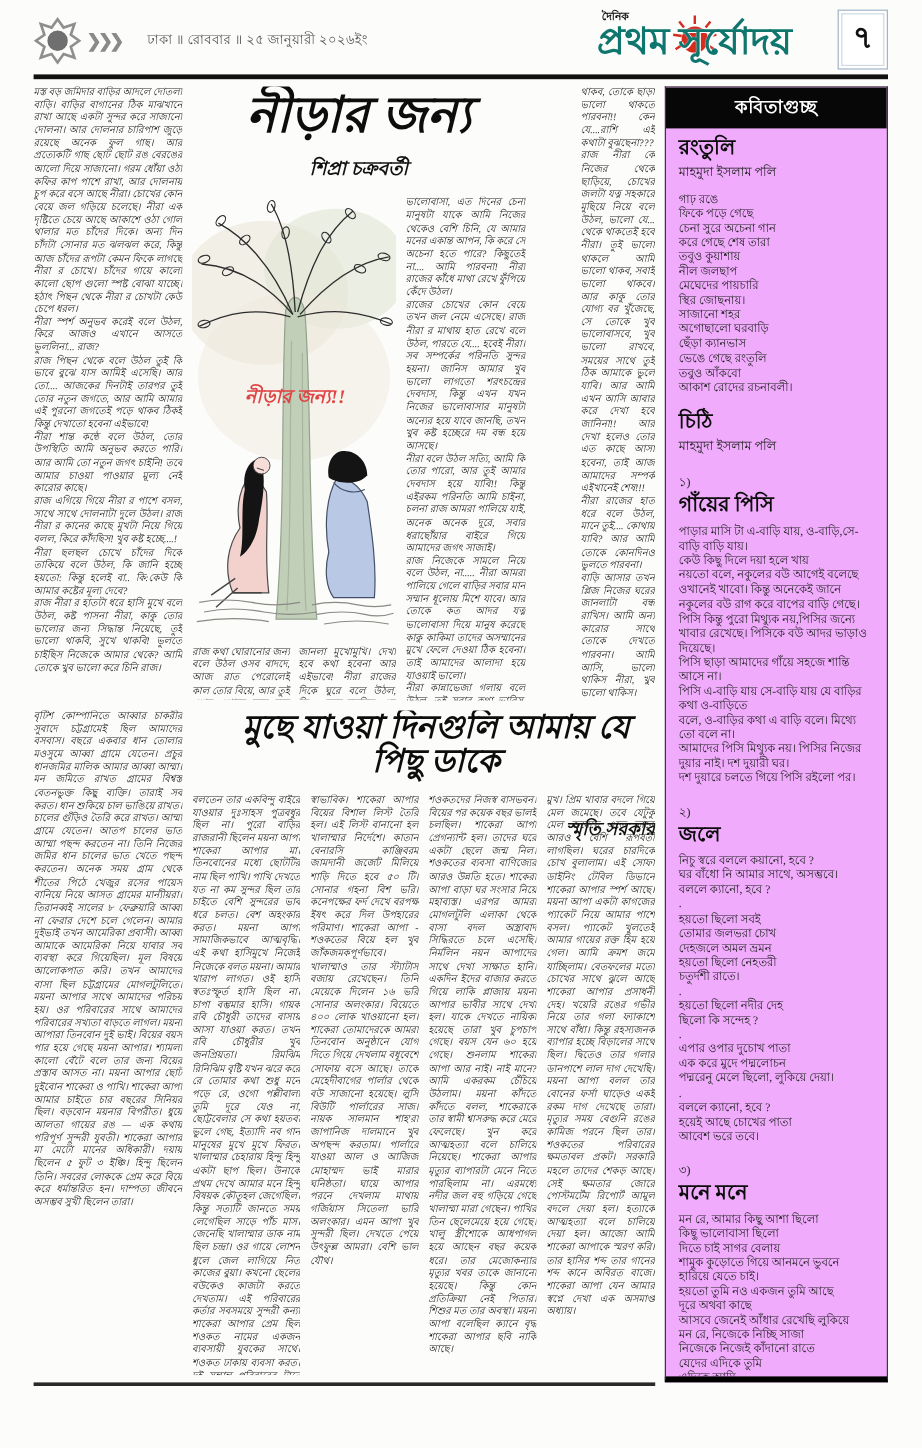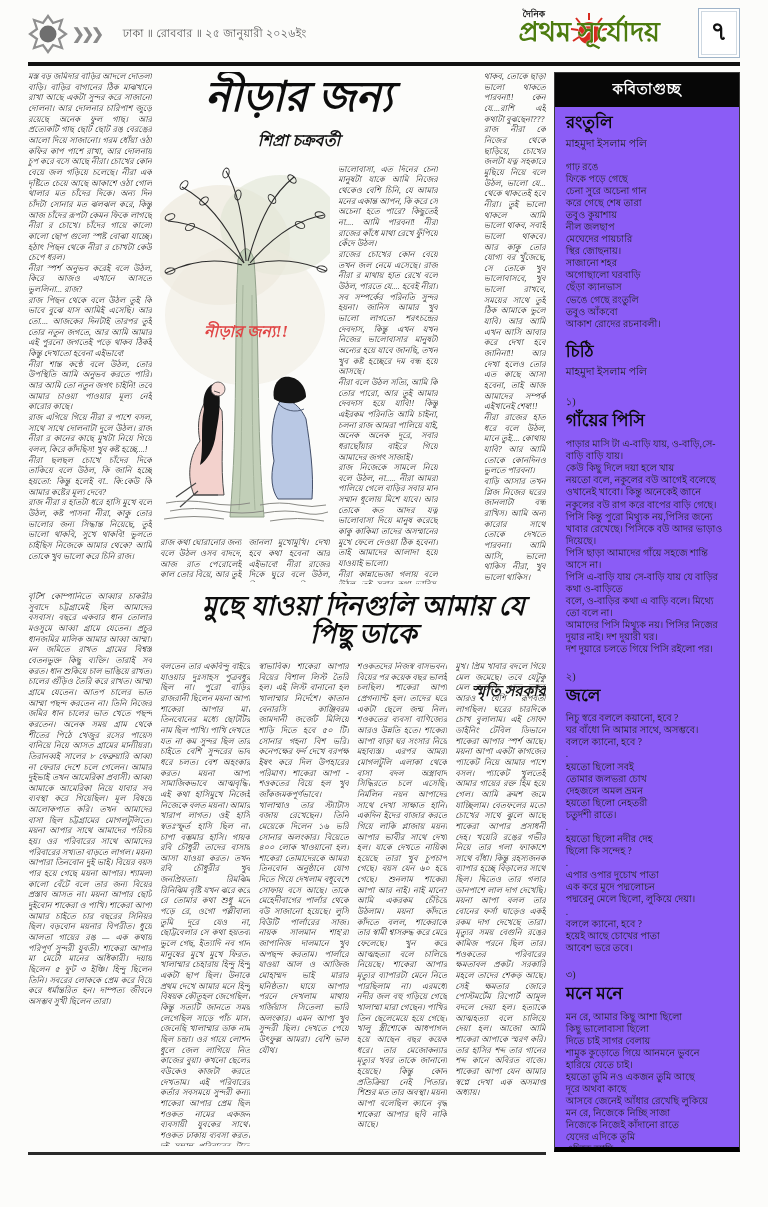--- a/index.html
+++ b/index.html
@@ -10,32 +10,32 @@
     position:relative;
   }
   .page{position:absolute;left:28px;top:8px;width:712px;}
   
   .hdr{display:flex;align-items:center;height:52px;position:relative;}
   .logo-wrap{display:flex;align-items:center;gap:2px;}
   .chev{color:#8a8a8a;font-size:15px;font-weight:bold;letter-spacing:-3px;margin-left:2px;}
   .dateline{font-size:11px;color:#555;margin-left:22px;letter-spacing:.3px;}
   .masthead{position:absolute;right:80px;top:2px;text-align:center;line-height:1;}
   .masthead .daily{font-size:9px;font-weight:bold;text-align:left;margin-left:4px;color:#111;}
-  .masthead .brand{position:relative;font-size:27px;font-weight:bold;color:#4d7c0f;z-index:2;
+  .masthead .brand{position:relative;font-size:31px;font-weight:bold;color:#0f766e;z-index:2;
     text-shadow:0 0 1px #fff,1px 1px 0 #fff;}
   .masthead svg{position:absolute;left:50%;top:-8px;margin-left:-21px;z-index:-1;}
   .pagenum-box{position:absolute;right:0;top:0;width:40px;height:48px;
     border:1px solid #9fb4c9;background:#fff;display:flex;align-items:center;justify-content:center;}
   .pagenum-box .inner{width:34px;height:42px;border:1px solid #cfd9e2;display:flex;align-items:center;justify-content:center;
     font-size:26px;font-weight:bold;color:#111;}
   .hdr-rule{border:0;border-top:4px solid #111;margin:2px 0 6px 0;}
   
   .content{display:flex;gap:8px;}
   .main{width:528px;font-style:italic;}
-  .sidebar{width:188px;border:1px solid #3a3a3a;border-bottom:5px solid #000;background:#8b5cf6;
+  .sidebar{width:188px;border:1px solid #3a3a3a;border-bottom:5px solid #000;background:#f0abfc;
     height:1074px;overflow:hidden;}
   
   .art1{display:grid;grid-template-columns:124px 170px 1fr 1fr;gap:8px;height:512px;overflow:hidden;}
   .a1-head{grid-column:2/4;grid-row:1;text-align:center;}
   .a1-title{font-size:42px;font-weight:bold;color:#0d0d0d;line-height:1.1;margin-top:2px;}
   .a1-author{font-size:16px;font-weight:bold;margin-top:8px;color:#111;}
   .colA1{grid-column:1;grid-row:1/4;}
   .illus{grid-column:2;grid-row:2;position:relative;}
   .colD1{grid-column:3;grid-row:2/4;}
   .colE1{grid-column:4;grid-row:1/4;margin-left:38px;}

